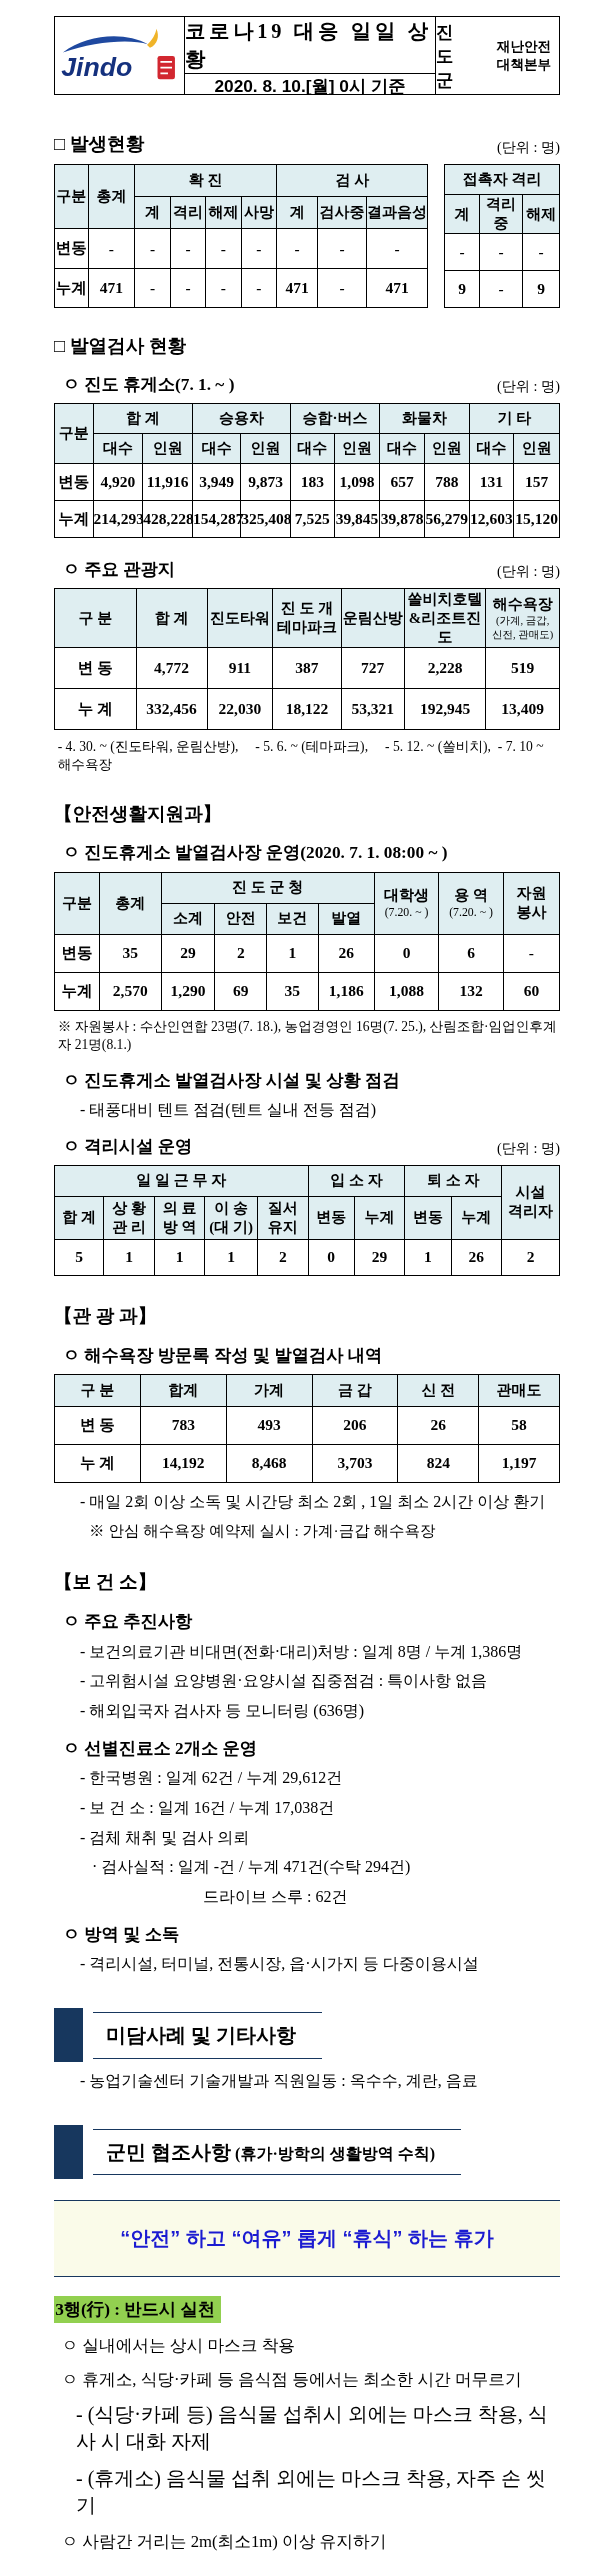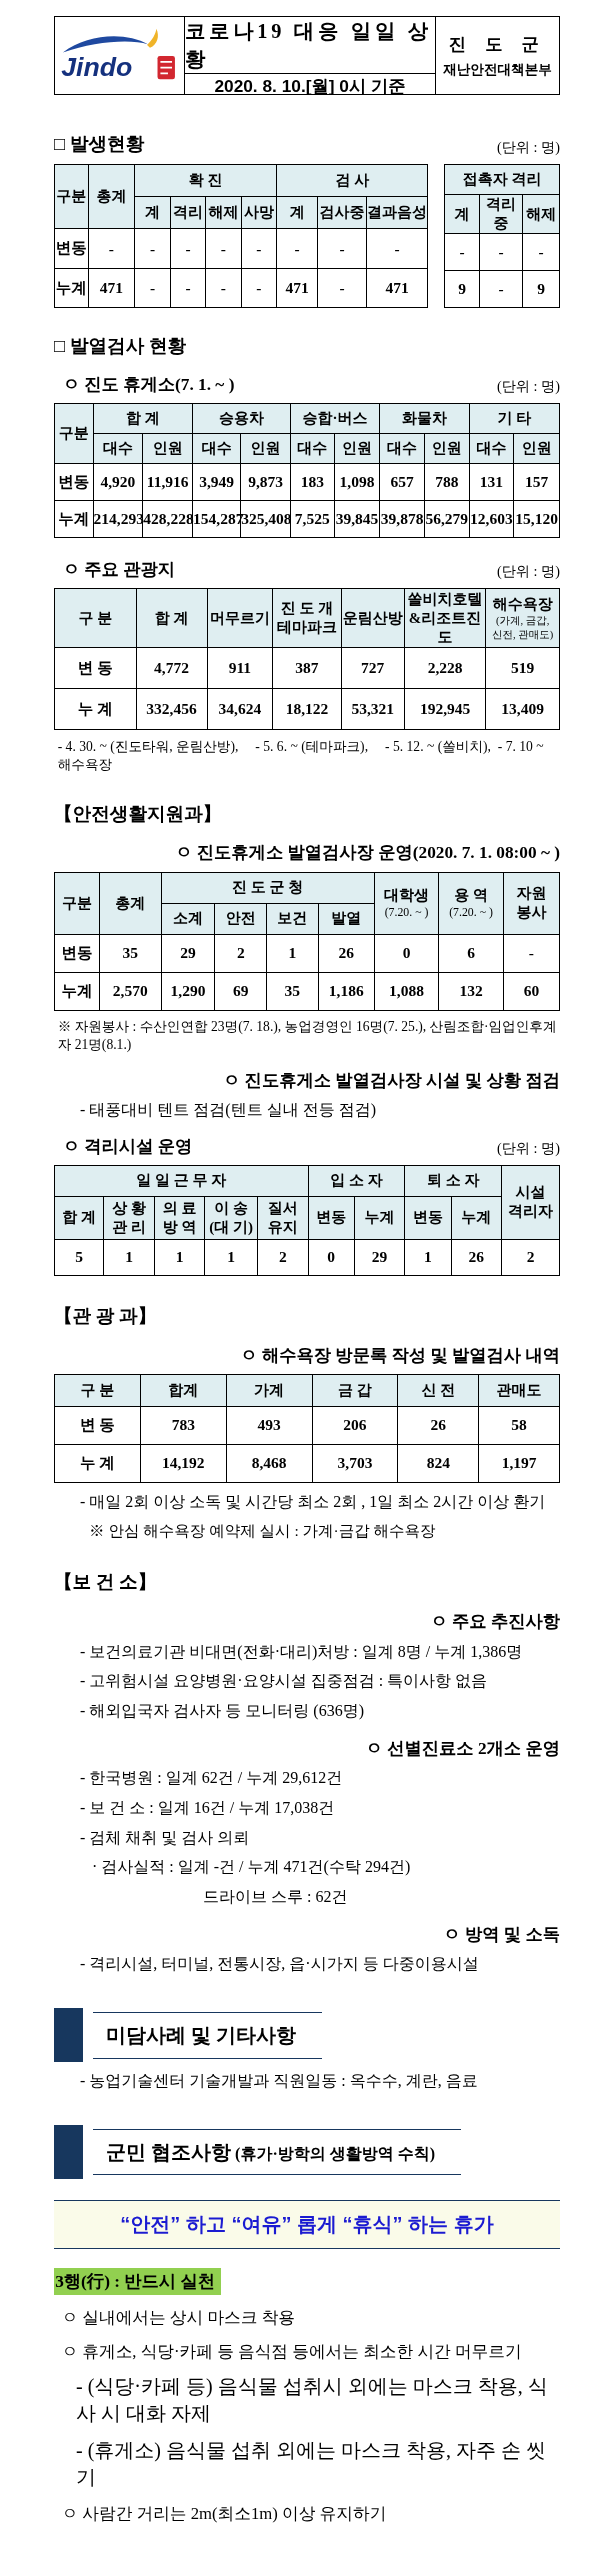--- a/index.html
+++ b/index.html
@@ -12,35 +12,35 @@
   .page { width: 614px; padding: 16px 54px 34px 54px; }
 
   
   .hdr { display: flex; border: 1.9px solid #000; height: 79px; }
   .hdr-logo { width: 130px; border-right: 1.2px solid #000; display:flex; align-items:center; justify-content:center; }
   .hdr-center { flex: 1; display: flex; flex-direction: column; border-right: 1.2px solid #000; }
   .hdr-title { flex: 1.15; display:flex; align-items:center; justify-content:center;
     font-size: 20.4px; font-weight: 700; letter-spacing: 3.7px; border-bottom: 1.2px solid #000; }
   .hdr-date { flex: 1; display:flex; align-items:center; justify-content:center;
     font-family: "Liberation Sans", "DejaVu Sans", sans-serif; font-size: 17.3px; font-weight: 700; }
-  .hdr-org { width: 123px; display:flex; flex-direction:column; align-items:center; justify-content:center; gap: 5px; }
+  .hdr-org { width: 123px; display:flex; align-items:center; justify-content:center; gap: 5px; }
   .org1 { font-size: 17.3px; font-weight: 700; letter-spacing: 7.4px; }
   .org2 { font-size: 13.6px; font-weight: 700; font-family: Liberation Serif, serif; }
 
   
   .sec-row { display:flex; justify-content:space-between; align-items:flex-end; }
   .sec-title { font-size: 18.6px; font-weight: 700; }
   .unit { font-size: 14.2px; font-weight: 400; }
   .mt60 { margin-top: 36px; }
   .mt40 { margin-top: 25px; }
   .mt30 { margin-top: 18.6px; }
   .mt20 { margin-top: 12.4px; }
 
   .dept { font-size: 18.6px; font-weight: 700; margin-top: 27px; }
-  .item-o { font-size: 17.3px; font-weight: 600; margin: 13.6px 0 6.2px 8.7px; text-align: right; }
+  .item-o { font-size: 17.3px; font-weight: 600; margin: 13.6px 0 6.2px 8.7px; }
   .item-dash { font-size: 16px; font-weight: 500; margin: 8.7px 0 6.2px 26px; }
   .item-note { font-size: 15.5px; font-weight: 500; margin: 8.7px 0 6.2px 16px; }
   .item-dot { font-size: 16px; font-weight: 500; margin: 8.7px 0 6.2px 38px; }
   .item-drive { font-size: 16px; font-weight: 500; margin: 8.7px 0 6.2px 149px; }
   .t-note { font-size: 13.6px; font-weight: 500; margin: 7.4px 0 0 3.7px; white-space: pre-wrap; }
 
   
   table { border-collapse: collapse; width: 100%; table-layout: fixed; margin-top: 7.4px; }
   th, td { border: 1.2px solid #000; text-align: center; vertical-align: middle; }
   th { background: #dfeef1; font-size: 15px; font-weight: 600; }
@@ -61,21 +61,21 @@
   
   .hl-hdr { display: flex; align-items: center; margin-top: 33px; }
   .navy-block { width: 28.5px; height: 54px; background: #17375e; flex: 0 0 auto; }
   .hl-inner { display: inline-block; border-top: 1.9px solid #17375e; border-bottom: 1.9px solid #17375e;
     margin-left: 10px; padding: 8.7px 26px 8.7px 13.6px; }
   .hl-title { font-size: 20px; font-weight: 700; }
   .hl-title .paren { font-size: 16px; }
 
   
   .banner { margin-top: 21px; border-top: 1.2px solid #17375e; border-bottom: 1.2px solid #17375e;
-    background: #fafbe9; text-align: center; padding: 10px 0;
+    background: #fafbe9; text-align: center; padding: 24px 0;
     font-size: 20px; font-weight: 700; color: #1b1bd1;
     font-family: "Liberation Sans", "DejaVu Sans", sans-serif; }
 
   
   .rule-label { display: inline-block; font-size: 17.3px; font-weight: 600; padding: 1.9px 6.2px 1.9px 1.2px; margin-top: 18.6px; }
   .lab-green { background: #92d050; }
   .rule-o { font-size: 16.7px; font-weight: 500; margin: 11px 0 0 7.4px; }
   .rule-dash { font-size: 20px; font-weight: 500; margin: 10px 0 0 22px; }
 </style>
 </head>
@@ -277,21 +277,21 @@
         <col style="width:12.5%">
         <col style="width:13%">
         <col style="width:12%">
         <col style="width:15.5%">
         <col style="width:14%">
       </colgroup>
     <tbody>
       <tr>
         <th>구  분</th>
         <th>합   계</th>
-        <th>머무르기</th>
+        <th>진도타워</th>
         <th class="pre">진 도 개
 테마파크</th>
         <th>운림산방</th>
         <th class="pre">쏠비치호텔
 &amp;리조트진도</th>
         <th>
           <span>해수욕장</span>
           <span class="beach-sub">(가계, 금갑,
 신전, 관매도)</span>
         </th>
@@ -301,21 +301,21 @@
         <td>4,772</td>
         <td>911</td>
         <td>387</td>
         <td>727</td>
         <td>2,228</td>
         <td>519</td>
       </tr>
       <tr>
         <td>누  계</td>
         <td>332,456</td>
-        <td>34,624</td>
+        <td>22,030</td>
         <td>18,122</td>
         <td>53,321</td>
         <td>192,945</td>
         <td>13,409</td>
       </tr>
     </tbody>
   </table>
   <p class="t-note">- 4. 30. ~ (진도타워, 운림산방),     - 5. 6. ~ (테마파크),     - 5. 12. ~ (쏠비치),  - 7. 10 ~ 해수욕장</p>
 
   

